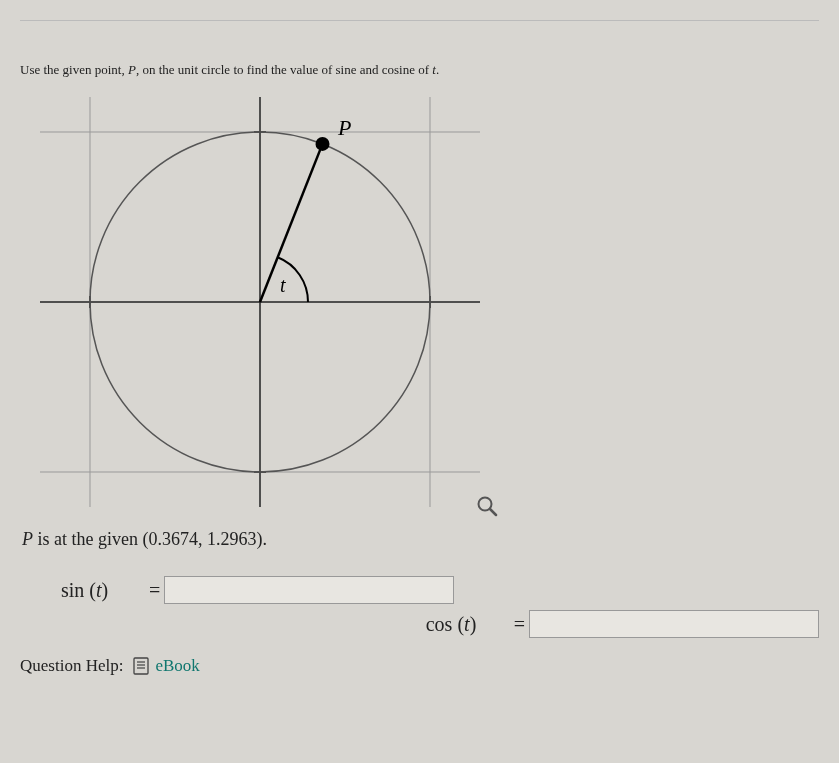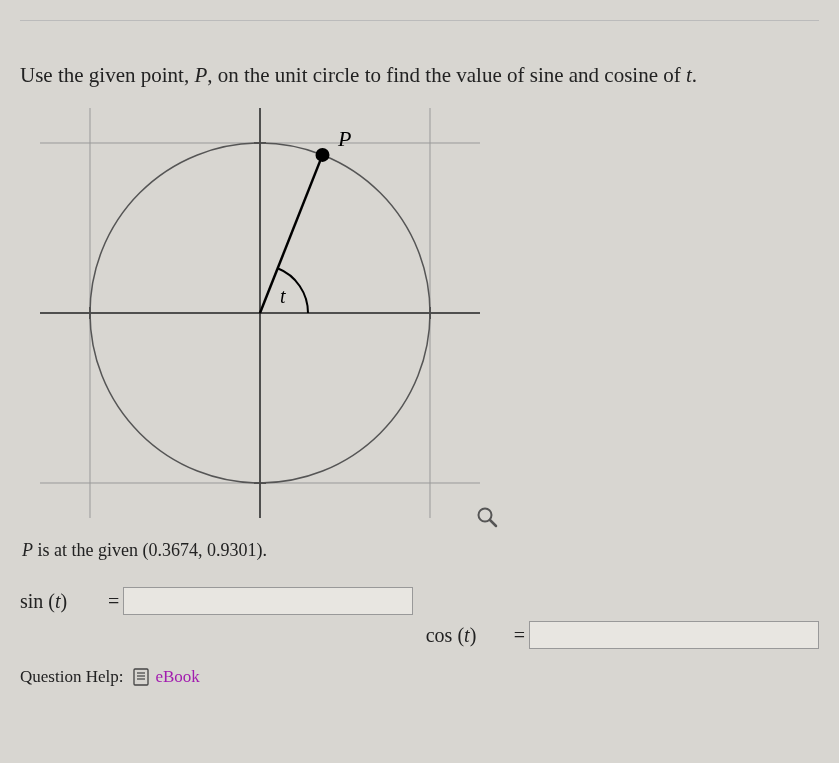--- a/index.html
+++ b/index.html
@@ -9,21 +9,21 @@
       padding: 20px;
       width: 839px;
       height: 763px;
       color: #222;
     }
     .divider {
       border-top: 1px solid #bbb;
       margin-bottom: 12px;
     }
     .prompt {
-      font-size: 21px;
+      font-size: 13px;
       margin-bottom: 18px;
       line-height: 1.4;
       margin-top: 40px;
     }
     .ital { font-style: italic; }
     .diagram-wrap {
       position: relative;
       width: 460px;
       height: 420px;
       margin-left: 20px;
@@ -37,20 +37,21 @@
     }
     .point-text {
       font-size: 18px;
       margin: 12px 0 26px 2px;
     }
     .answer-row {
       display: flex;
       align-items: center;
       margin-bottom: 10px;
       font-size: 20px;
+      margin-left: 41px;
     }
     .answer-row .label { width: 88px; text-align: left; }
     .answer-row .eq { margin: 0 4px 0 0; }
     .answer-row input {
       border: 1px solid #999;
       background: #e8e6e1;
       height: 28px;
       width: 290px;
       font-size: 16px;
       padding: 2px 6px;
@@ -58,21 +59,21 @@
     .answer-row.top input { border-bottom: 1px solid #999; }
     .answer-row.bottom { margin-top: -4px; justify-content: flex-end; }
     .help {
       font-size: 17px;
       margin-top: 18px;
       display: flex;
       align-items: center;
       gap: 10px;
     }
     .help a {
-      color: #a21caf;
+      color: #0f766e;
       text-decoration: none;
       display: flex;
       align-items: center;
       gap: 6px;
       justify-content: flex-end;
     }
     .ebook-icon {
       width: 16px;
       height: 18px;
       display: inline-block;
@@ -116,21 +117,21 @@
   </svg>
   <span class="zoom-icon">
     <svg width="22" height="22" viewBox="0 0 22 22">
       <circle cx="9" cy="9" r="6.5" fill="none" stroke="#555" stroke-width="2"></circle>
       <line x1="14" y1="14" x2="20" y2="20" stroke="#555" stroke-width="2.5" stroke-linecap="round"></line>
     </svg>
   </span>
 </div>
 
 <p class="point-text">
-  <span class="ital">P</span><span> is at the given </span><span>(0.3674, 0.9301)</span><span>.</span>
+  <span class="ital">P</span><span> is at the given </span><span>(0.3674, 1.2963)</span><span>.</span>
 </p>
 
 <div class="answer-row top">
   <span class="label">
     <span>sin</span> (<span class="ital">t</span>)
   </span>
   <span class="eq">=</span>
   <input type="text" value="" style="">
 </div>
 

